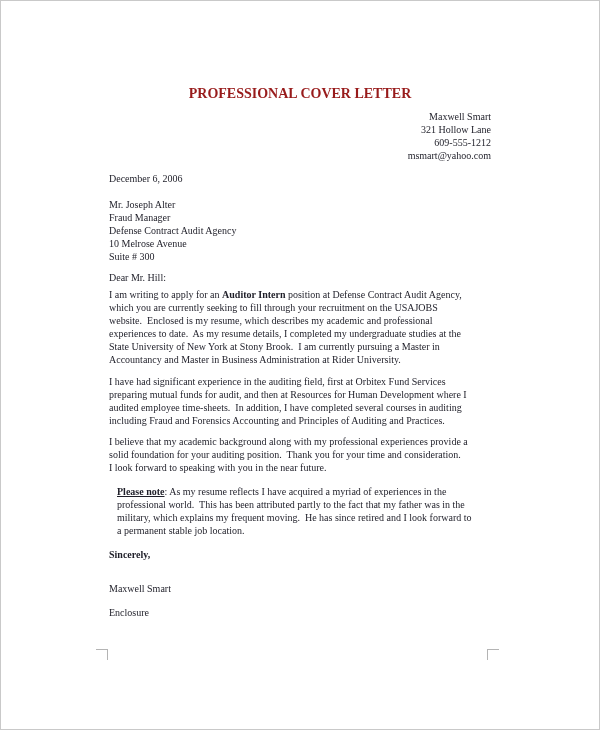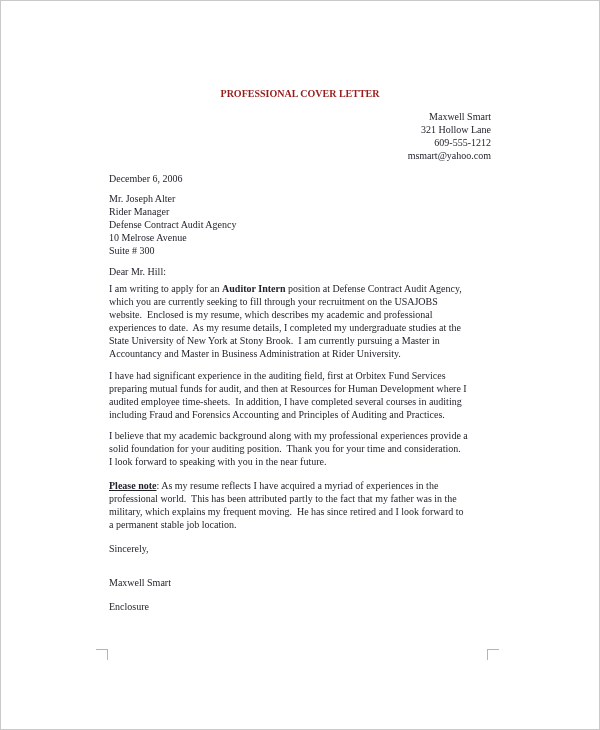--- a/index.html
+++ b/index.html
@@ -18,36 +18,36 @@
   }
   .content {
     position: absolute;
     left: 108px;
     top: 86px;
     width: 382px;
   }
   .title {
     text-align: center;
     font-weight: bold;
-    font-size: 10px;
+    font-size: 14px;
     color: #981b1b;
     margin-bottom: 10px;
   }
   .sender { text-align: right; margin-bottom: 10px; }
-  .date { margin-bottom: 7px; }
+  .date { margin-bottom: 13px; }
   .recipient { margin-bottom: 8px; }
   .salutation { margin-bottom: 4px; }
   p.para {
     margin: 0 -18px 9px 0;   
     white-space: pre-wrap;
   }
   p.para.p2 { margin-bottom: 8px; }
   p.para.p3 { margin-bottom: 11px; }
-  p.para.p4 { margin-bottom: 11px; }
-  .sincerely { margin-bottom: 21px; }
+  p.para.p4 { margin-bottom: 11px; margin-left: 8px; }
+  .sincerely { margin-bottom: 21px; font-weight: bold; }
   .signature { margin-bottom: 11px; }
   strong.lead { text-decoration: underline; }
   .mark {
     position: absolute;
     width: 11px;
     height: 10px;
     top: 648px;
   }
   .mark-left  { left: 95px;  border-top: 1px solid #b4b4b4; border-right: 1px solid #b4b4b4; }
   .mark-right { left: 486px; border-top: 1px solid #b4b4b4; border-left: 1px solid #b4b4b4; }
@@ -64,21 +64,21 @@
       <div>Maxwell Smart</div>
       <div>321 Hollow Lane</div>
       <div>609-555-1212</div>
       <div>msmart@yahoo.com</div>
     </div>
 
     <div class="date">December 6, 2006</div>
 
     <div class="recipient">
       <div>Mr. Joseph Alter</div>
-      <div>Rider Manager</div>
+      <div>Fraud Manager</div>
       <div>Defense Contract Audit Agency</div>
       <div>10 Melrose Avenue</div>
       <div>Suite # 300</div>
     </div>
 
     <div class="salutation">Dear Mr. Hill:</div>
 
     <p class="para p1"><span>I am writing to apply for an </span><strong>Auditor Intern</strong><span> position at Defense Contract Audit Agency,
 which you are currently seeking to fill through your recruitment on the USAJOBS
 website.  Enclosed is my resume, which describes my academic and professional

